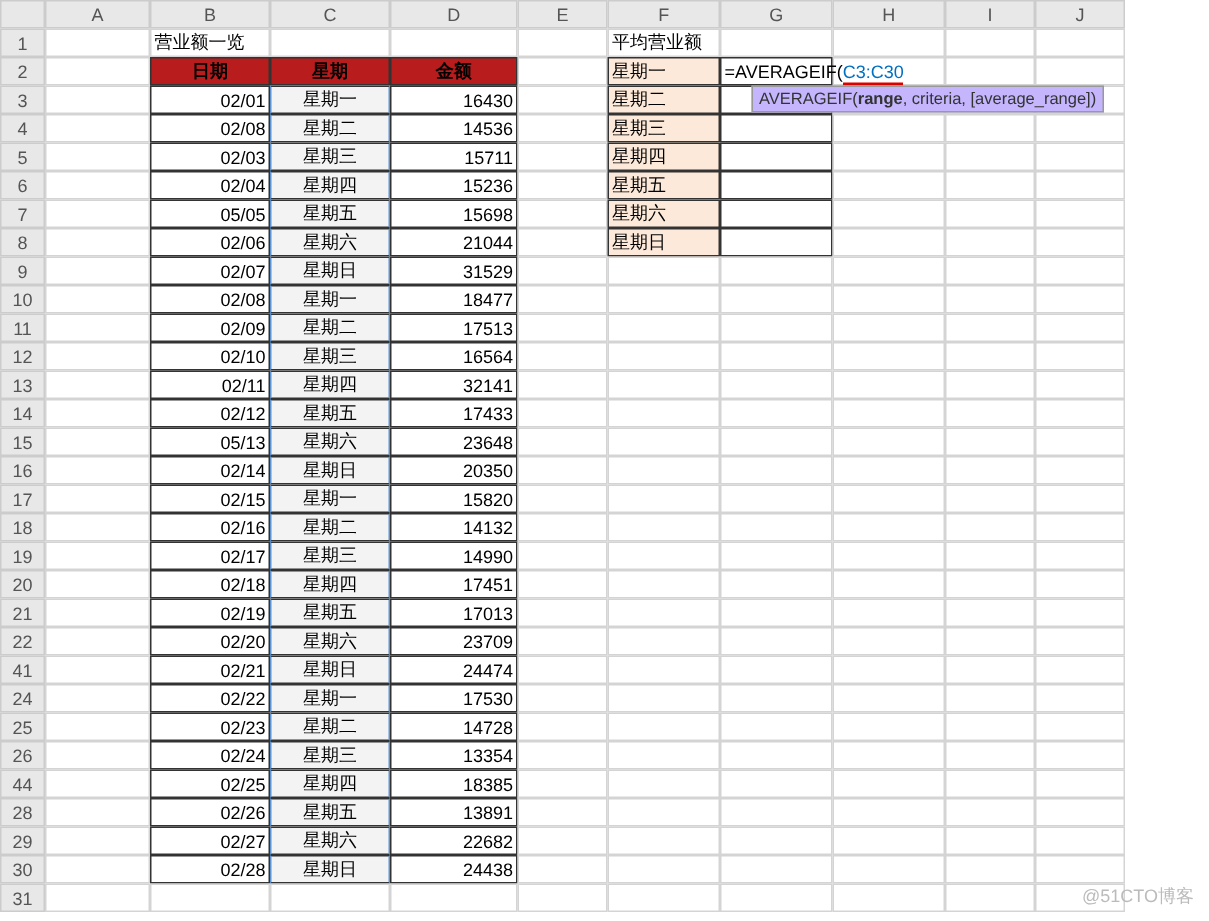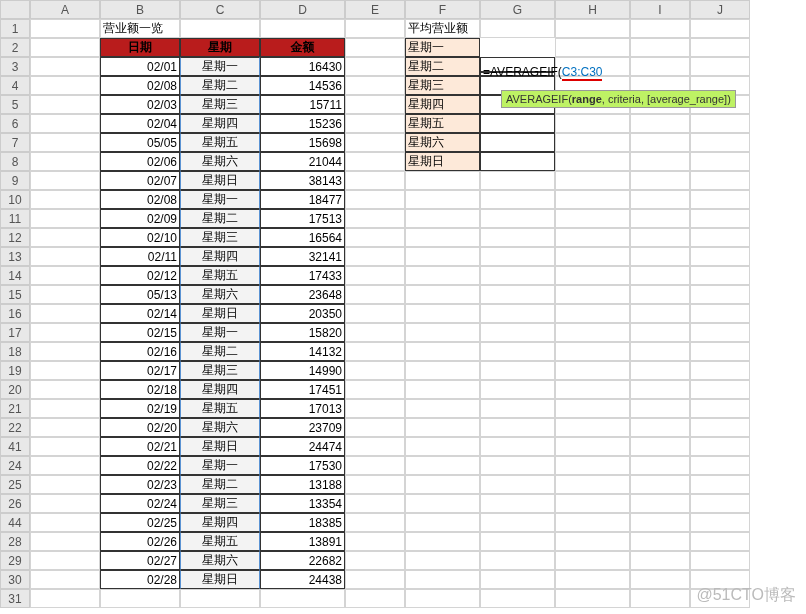--- a/index.html
+++ b/index.html
@@ -69,35 +69,35 @@
   position: relative;
 }
 .formula-text {
   color: #000;
 }
 .ref-blue { color: #0070c0; }
 .tooltip {
   position: absolute;
   top: 18px;
   left: 20px;
-  background: #bef264;
+  background: #c4b5fd;
   border: 1px solid #999;
   padding: 2px 4px;
   font-size: 11px;
   white-space: nowrap;
   z-index: 10;
   color: #333;
 }
 .tooltip b { font-weight: bold; }
 .watermark {
   position: absolute;
   bottom: 8px;
   right: 10px;
   color: #bbb;
-  font-size: 16px;
+  font-size: 12px;
 }
 .red-underline {
   border-bottom: 2px solid #d00;
 }
 </style>
 </head>
 <body>
 
 <div class="sheet" id="sheet">
     <div class="colhead"></div>
@@ -122,21 +122,21 @@
     <div class="cell"></div>
     <div class="cell"></div>
     <div class="cell"></div>
     <div class="rowhead">2</div>
     <div class="cell"></div>
     <div class="cell header-cell b-all">日期</div>
     <div class="cell header-cell b-all">星期</div>
     <div class="cell header-cell b-all">金额</div>
     <div class="cell"></div>
     <div class="cell header-cell2 b-all">星期一</div>
-    <div class="cell b-all formula-cell" style="overflow: visible; margin-top: 33px;">
+    <div class="cell b-all formula-cell" style="overflow: visible;">
       <span class="formula-text">=AVERAGEIF(<span class="ref-blue red-underline">C3:C30</span></span>
       <div class="tooltip">AVERAGEIF(<b>range</b>, criteria, [average_range])</div>
     </div>
     <div class="cell"></div>
     <div class="cell"></div>
     <div class="cell"></div>
     <div class="rowhead">3</div>
     <div class="cell"></div>
     <div class="cell r b-all">02/01</div>
     <div class="cell c b-all sel-col bordered-top">星期一</div>
@@ -199,21 +199,21 @@
     <div class="cell"></div>
     <div class="cell header-cell2 b-all">星期日</div>
     <div class="cell b-all"></div>
     <div class="cell"></div>
     <div class="cell"></div>
     <div class="cell"></div>
     <div class="rowhead">9</div>
     <div class="cell"></div>
     <div class="cell r b-all">02/07</div>
     <div class="cell c b-all sel-col">星期日</div>
-    <div class="cell r b-all">38143</div>
+    <div class="cell r b-all">31529</div>
     <div class="cell"></div>
     <div class="cell"></div>
     <div class="cell"></div>
     <div class="cell"></div>
     <div class="cell"></div>
     <div class="cell"></div>
     <div class="rowhead">10</div>
     <div class="cell"></div>
     <div class="cell r b-all">02/08</div>
     <div class="cell c b-all sel-col">星期一</div>
@@ -375,21 +375,21 @@
     <div class="cell"></div>
     <div class="cell"></div>
     <div class="cell"></div>
     <div class="cell"></div>
     <div class="cell"></div>
     <div class="cell"></div>
     <div class="rowhead">25</div>
     <div class="cell"></div>
     <div class="cell r b-all">02/23</div>
     <div class="cell c b-all sel-col">星期二</div>
-    <div class="cell r b-all">13188</div>
+    <div class="cell r b-all">14728</div>
     <div class="cell"></div>
     <div class="cell"></div>
     <div class="cell"></div>
     <div class="cell"></div>
     <div class="cell"></div>
     <div class="cell"></div>
     <div class="rowhead">26</div>
     <div class="cell"></div>
     <div class="cell r b-all">02/24</div>
     <div class="cell c b-all sel-col">星期三</div>

